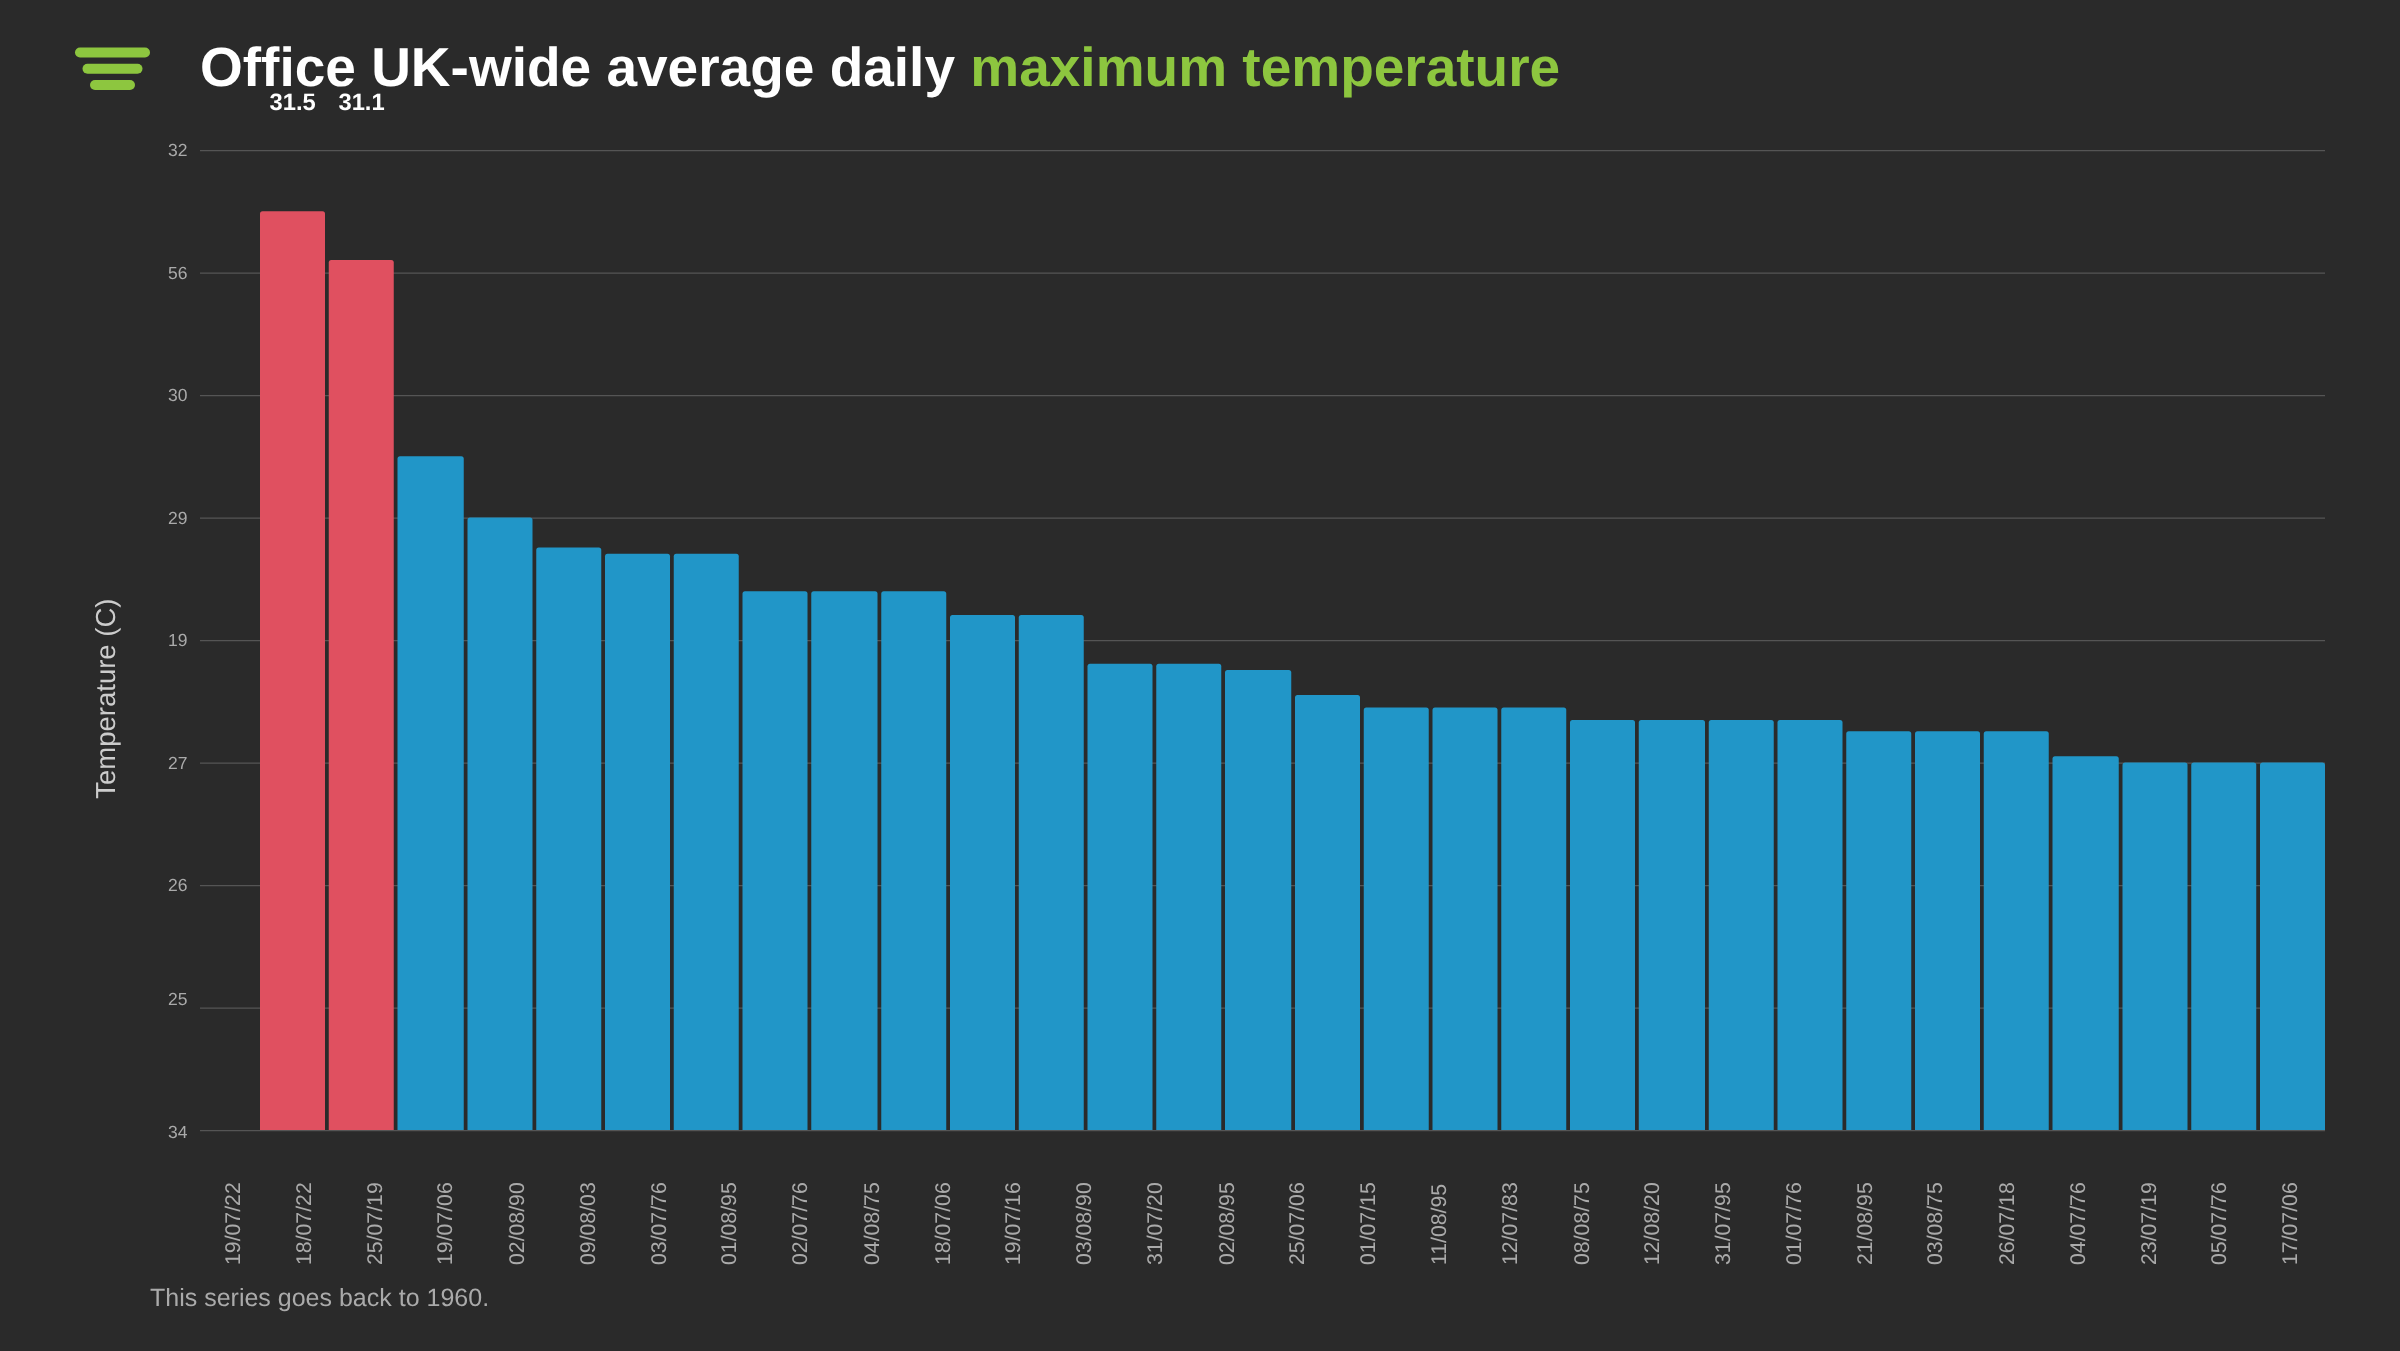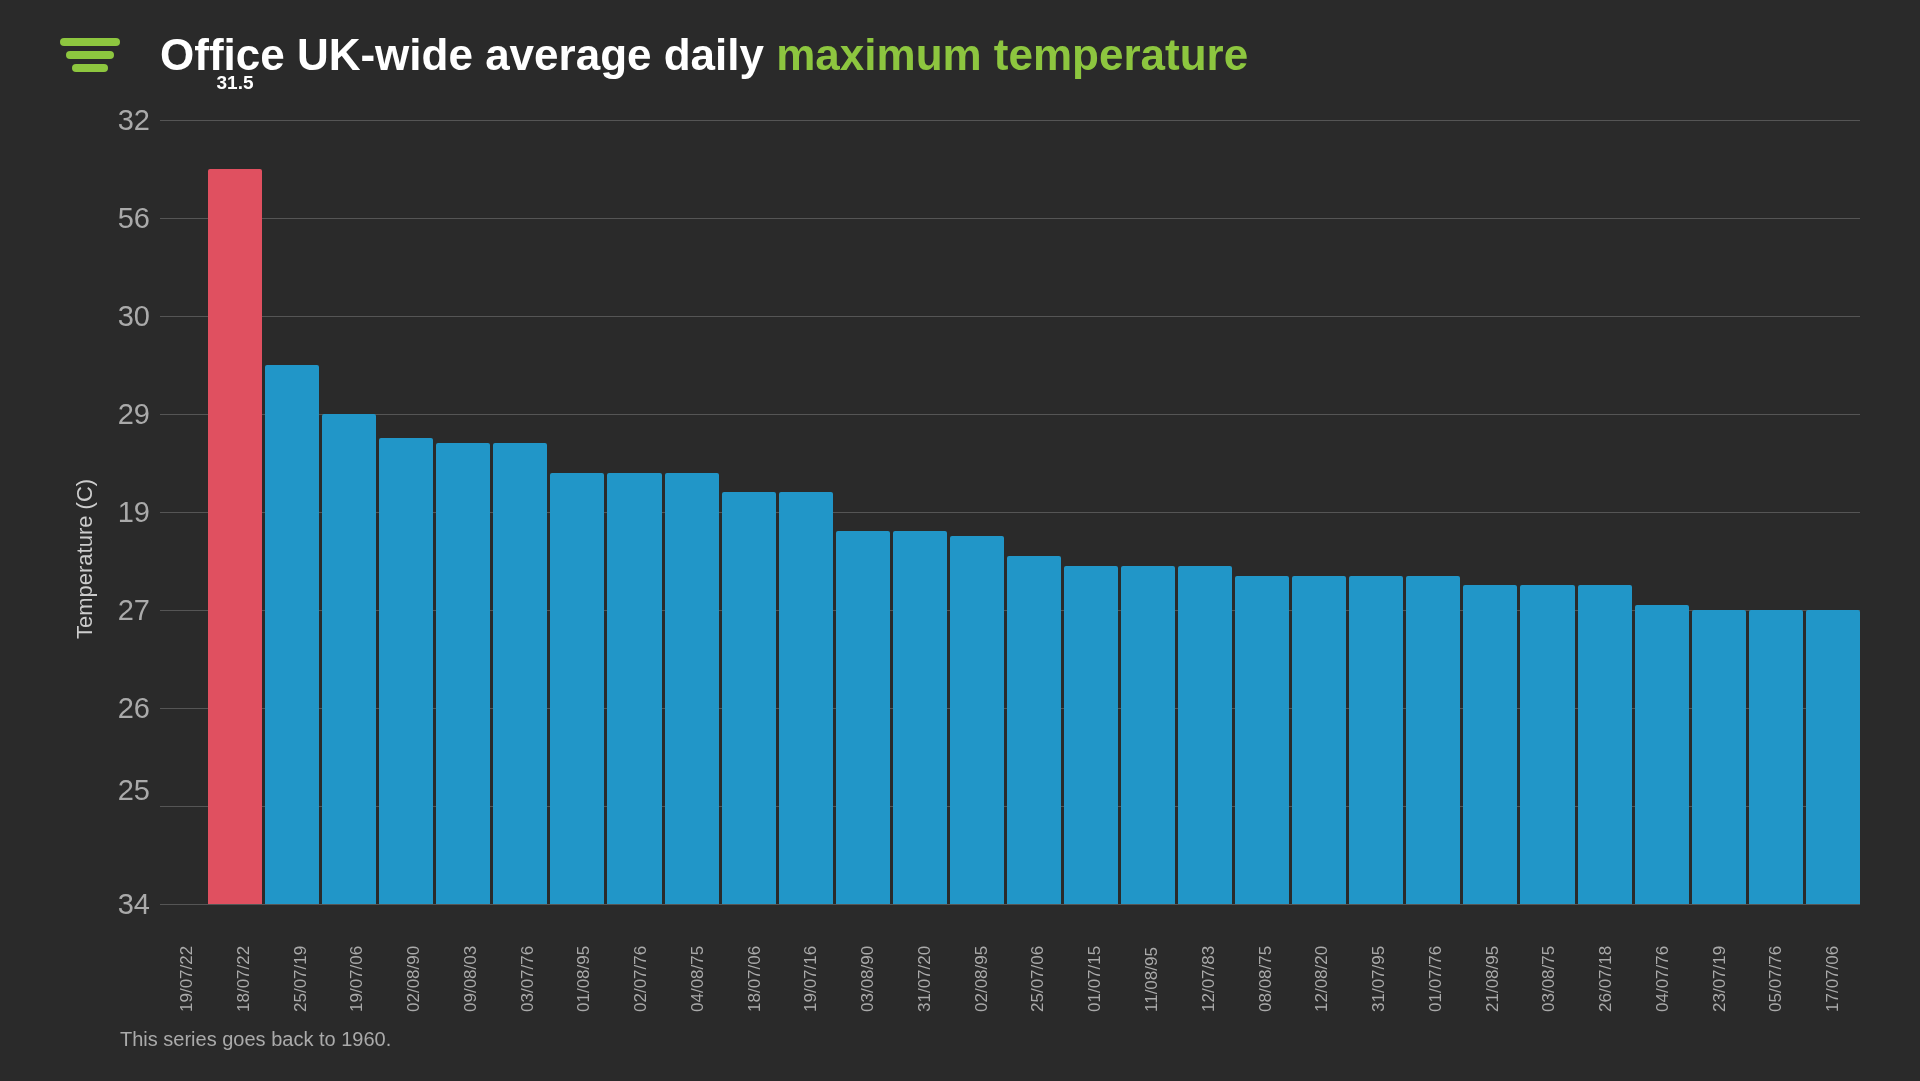--- a/index.html
+++ b/index.html
@@ -96,21 +96,21 @@
       display: flex;
       flex-direction: column;
       justify-content: space-between;
     }
     .grid-line-row {
       display: flex;
       align-items: center;
       position: relative;
     }
     .grid-line-label {
-      font-size: 29px;
+      font-size: 14px;
       color: #aaa;
       width: 60px;
       text-align: right;
       margin-right: 10px;
       position: absolute;
       left: -70px;
     }
     .grid-line {
       flex: 1;
       height: 1px;
@@ -234,20 +234,24 @@
               </div>
               <div class="grid-line-row" style="position: absolute; top: 100%; left: 0px; right: 0px; display: flex; align-items: center;">
                 <span class="grid-line-label">34</span>
                 <div class="grid-line"></div>
               </div>
             </div>
             <div class="bars-container">
               <div class="bar-wrapper">
                 <div class="bar-label-top">31.5</div>
                 <div class="bar bar-red" style="height: 91.4634%;"></div>
+              </div>
+              <div class="bar-wrapper">
+                <div class="bar-label-top">31.1</div>
+                <div class="bar bar-red" style="height: 86.5854%;"></div>
               </div>
               <div class="bar-wrapper">
                 <div class="bar bar-blue" style="height: 67.0732%;"></div>
               </div>
               <div class="bar-wrapper">
                 <div class="bar bar-blue" style="height: 60.9756%;"></div>
               </div>
               <div class="bar-wrapper">
                 <div class="bar bar-blue" style="height: 57.9268%;"></div>
               </div>

